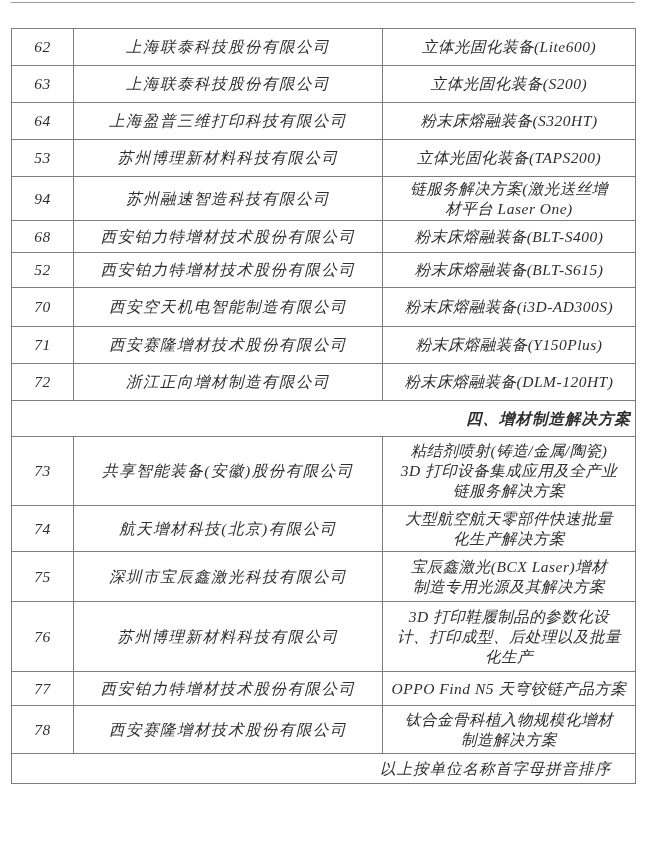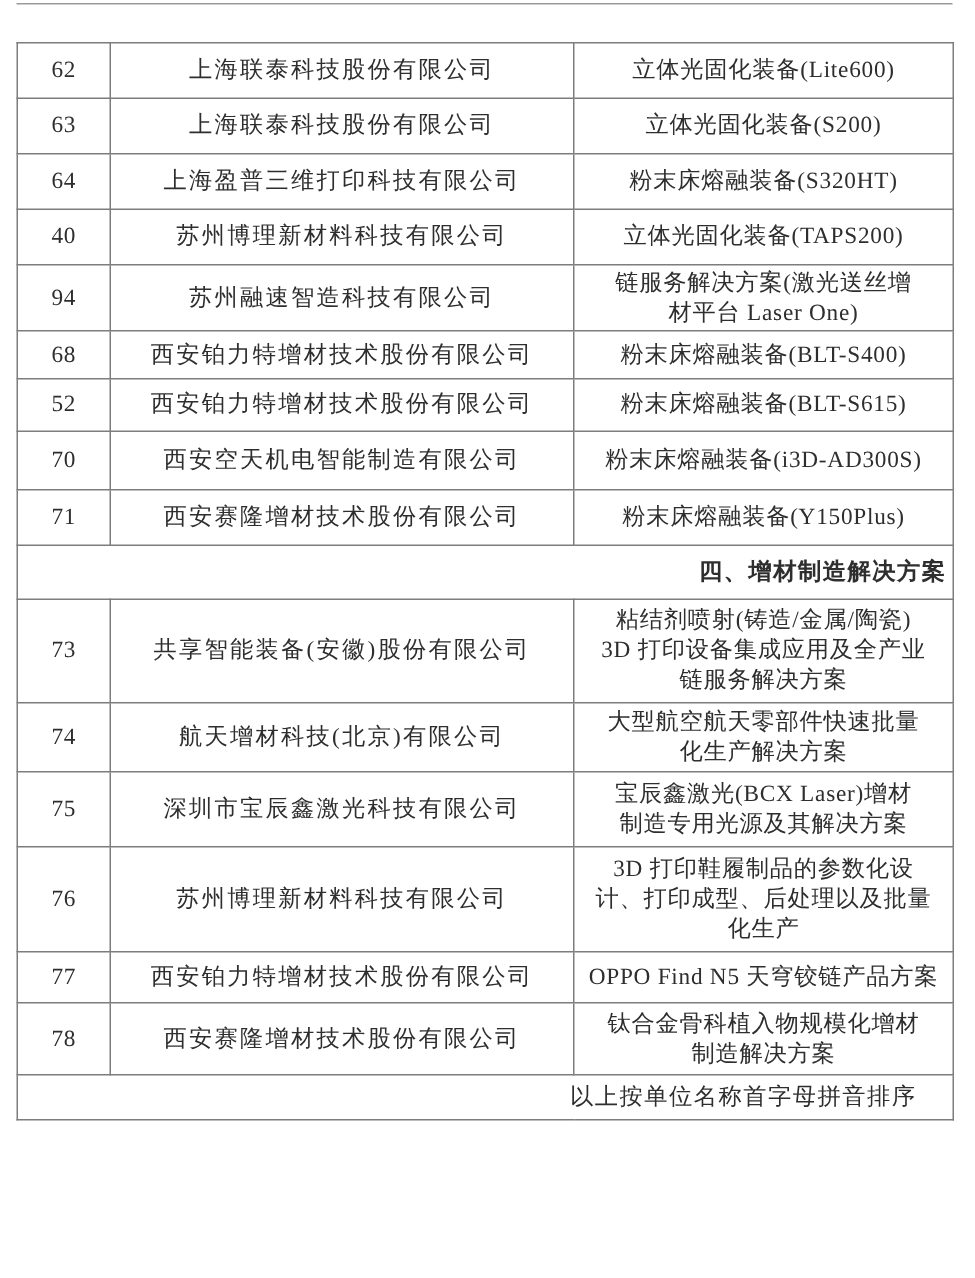--- a/index.html
+++ b/index.html
@@ -36,20 +36,21 @@
   table.doc-table col.c2 { width: 309px; }
   table.doc-table col.c3 { width: 253px; }
   table.doc-table td {
     border: 1px solid #7d7d7d;
     font-size: 15.5px;
     line-height: 20px;
     text-align: center;
     vertical-align: middle;
     padding: 1px 4px;
     overflow: hidden;
+    font-style: italic;
   }
   td.num-cell {
     font-size: 15px;
     letter-spacing: 0.5px;
   }
   td.company-cell {
     letter-spacing: 1.5px;
   }
   td.product-cell {
     white-space: pre-line;
@@ -89,21 +90,21 @@
         <td class="num-cell">63</td>
         <td class="company-cell">上海联泰科技股份有限公司</td>
         <td class="product-cell">立体光固化装备(S200)</td>
       </tr>
       <tr style="height:37px">
         <td class="num-cell">64</td>
         <td class="company-cell">上海盈普三维打印科技有限公司</td>
         <td class="product-cell">粉末床熔融装备(S320HT)</td>
       </tr>
       <tr style="height:37px">
-        <td class="num-cell">40</td>
+        <td class="num-cell">53</td>
         <td class="company-cell">苏州博理新材料科技有限公司</td>
         <td class="product-cell">立体光固化装备(TAPS200)</td>
       </tr>
       <tr style="height:44px">
         <td class="num-cell">94</td>
         <td class="company-cell">苏州融速智造科技有限公司</td>
         <td class="product-cell">链服务解决方案(激光送丝增
 材平台 Laser One)</td>
       </tr>
       <tr style="height:32px">
@@ -118,20 +119,25 @@
       </tr>
       <tr style="height:39px">
         <td class="num-cell">70</td>
         <td class="company-cell">西安空天机电智能制造有限公司</td>
         <td class="product-cell">粉末床熔融装备(i3D-AD300S)</td>
       </tr>
       <tr style="height:37px">
         <td class="num-cell">71</td>
         <td class="company-cell">西安赛隆增材技术股份有限公司</td>
         <td class="product-cell">粉末床熔融装备(Y150Plus)</td>
+      </tr>
+      <tr style="height:37px">
+        <td class="num-cell">72</td>
+        <td class="company-cell">浙江正向增材制造有限公司</td>
+        <td class="product-cell">粉末床熔融装备(DLM-120HT)</td>
       </tr>
 
       <tr class="section-row" style="height:36px">
         <td colspan="3">四、增材制造解决方案</td>
       </tr>
 
       <tr style="height:69px">
         <td class="num-cell">73</td>
         <td class="company-cell">共享智能装备(安徽)股份有限公司</td>
         <td class="product-cell">粘结剂喷射(铸造/金属/陶瓷)

